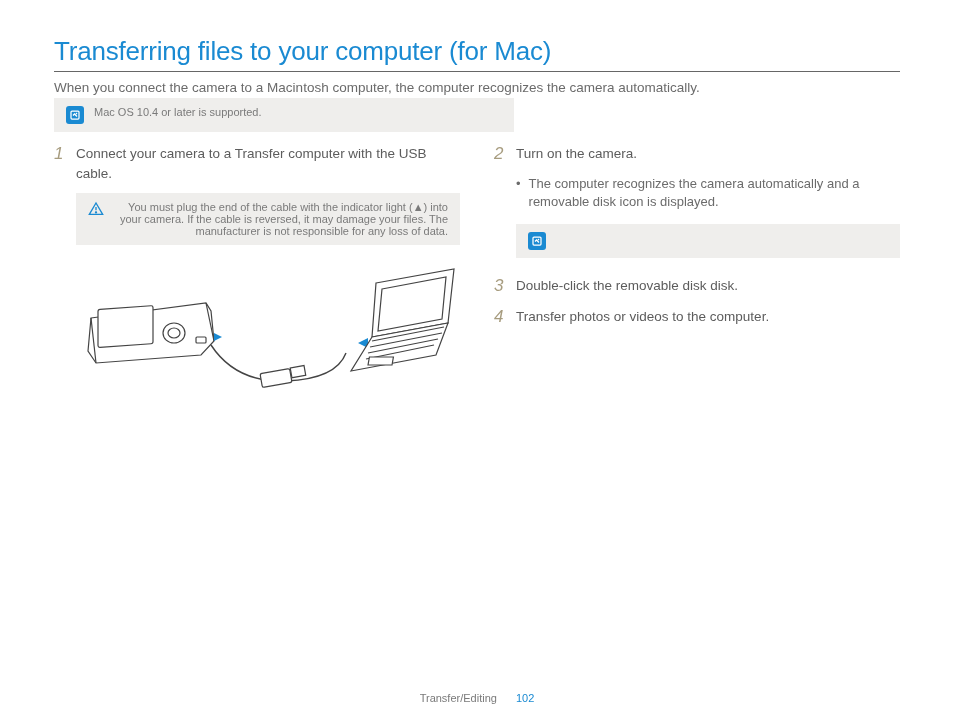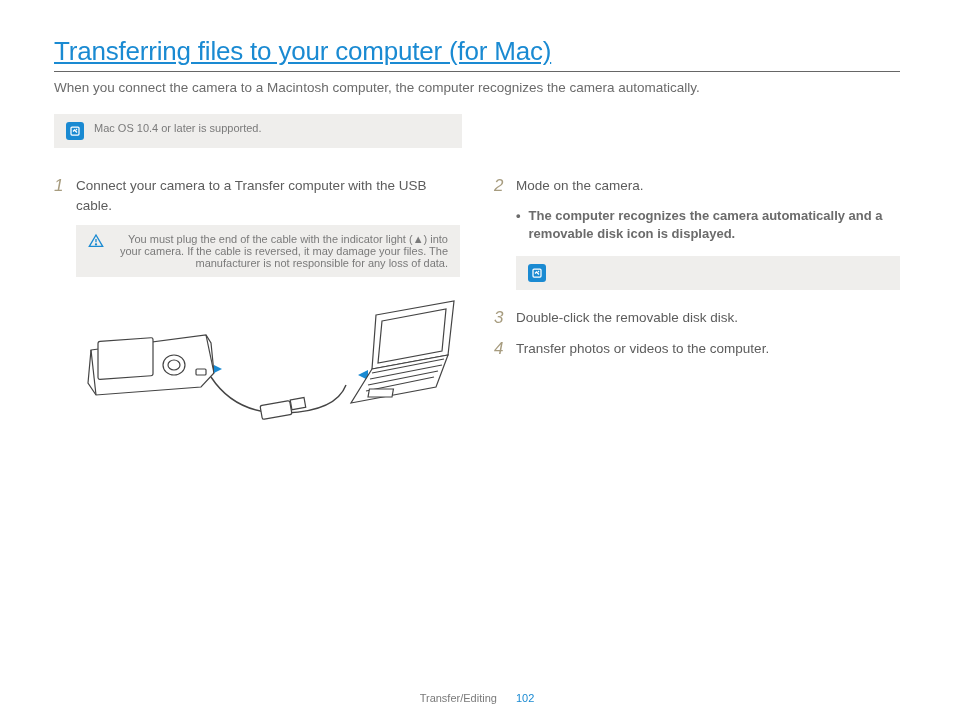--- a/index.html
+++ b/index.html
@@ -13,40 +13,38 @@
     padding: 36px 54px 0 54px;
   }
   h1.title {
     font-size: 26px;
     font-weight: 400;
     color: #1a8ad2;
     letter-spacing: -0.2px;
     padding-bottom: 4px;
     border-bottom: 1px solid #666;
     margin-bottom: 6px;
-    text-decoration: underline;
   }
   .intro {
     font-size: 13.5px;
     line-height: 1.5;
     color: #6b6b6b;
     font-weight: 300;
-    margin-bottom: 16px;
   }
   .note-box {
     background: #efeeec;
     display: flex;
     align-items: flex-start;
     padding: 8px 12px;
     gap: 10px;
     font-size: 11px;
     color: #7a7a7a;
     font-weight: 300;
   }
-  .note-box.small { width: 408px; margin-bottom: 28px; }
+  .note-box.small { width: 460px; margin-bottom: 12px; }
   .note-icon {
     width: 18px; height: 18px;
     border-radius: 3px;
     display: flex; align-items: center; justify-content: center;
     flex-shrink: 0;
   }
   .note-icon.blue { background: #1a8ad2; }
   .note-icon svg { width: 12px; height: 12px; }
   .warn-icon svg { width: 16px; height: 16px; }
   .columns {
@@ -68,21 +66,21 @@
     font-style: italic;
     font-weight: 400;
     color: #a79c7f;
     min-width: 14px;
     line-height: 1.2;
   }
   .bullet-list {
     margin: 4px 0 12px 22px;
     font-size: 13px;
     color: #6b6b6b;
-    font-weight: 700;
+    font-weight: 400;
   }
   .bullet-list li { list-style: none; display:flex; gap:8px; line-height:1.45;}
   .bullet-list li::before { content:"•"; }
   .inner-note {
     margin-left: 22px;
     margin-bottom: 18px;
     text-align: right;
   }
   .inner-note .note-box { width: auto; }
   .illustration {
@@ -175,21 +173,21 @@
           <line x1="290" y1="96" x2="358" y2="82"></line>
           <rect x="310" y="94" width="24" height="8" transform="skewX(-10)"></rect>
         </g>
       </svg>
     </div>
   </div>
 
   <div class="col">
     <div class="step">
       <span class="step-num">2</span>
-      <span>Mode on the camera.</span>
+      <span>Turn on the camera.</span>
     </div>
     <ul class="bullet-list">
       <li>
           <span>The computer recognizes the camera automatically and a removable disk icon is displayed.</span>
         </li>
     </ul>
     <div class="inner-note">
       <div class="note-box">
         <span class="note-icon blue">
           <svg viewBox="0 0 24 24" fill="none" stroke="#fff" stroke-width="2.5">

